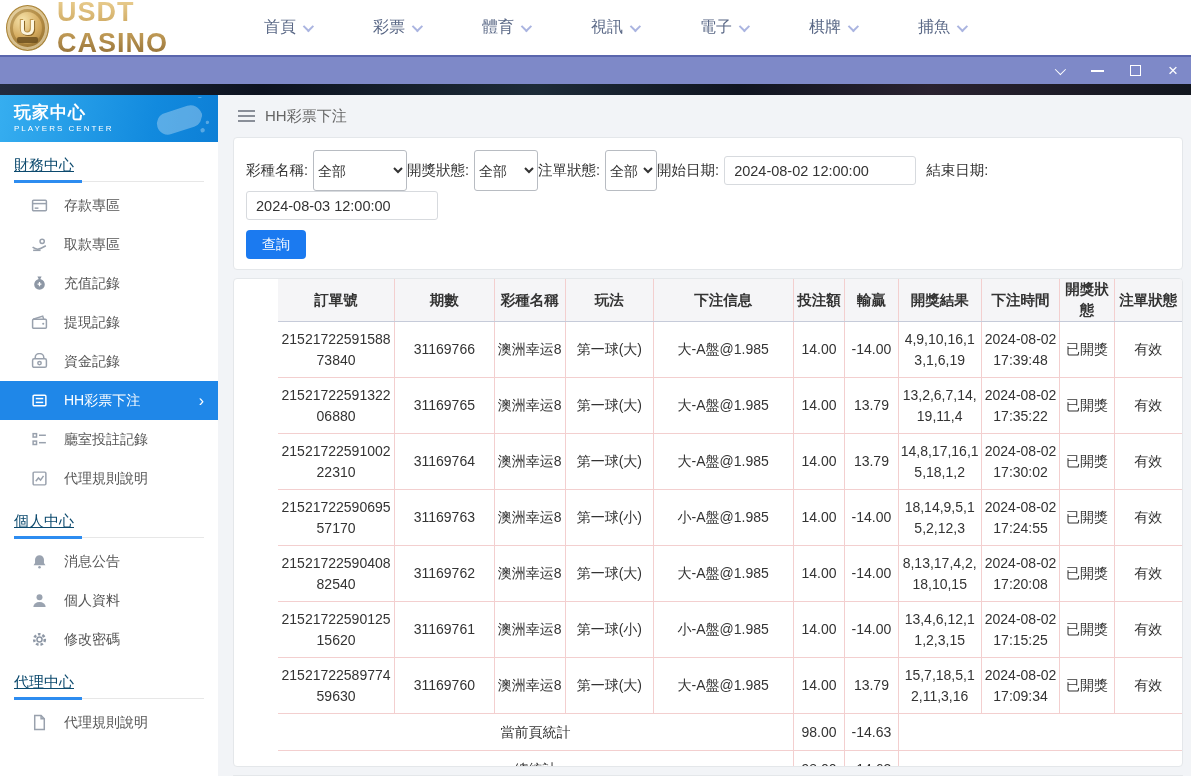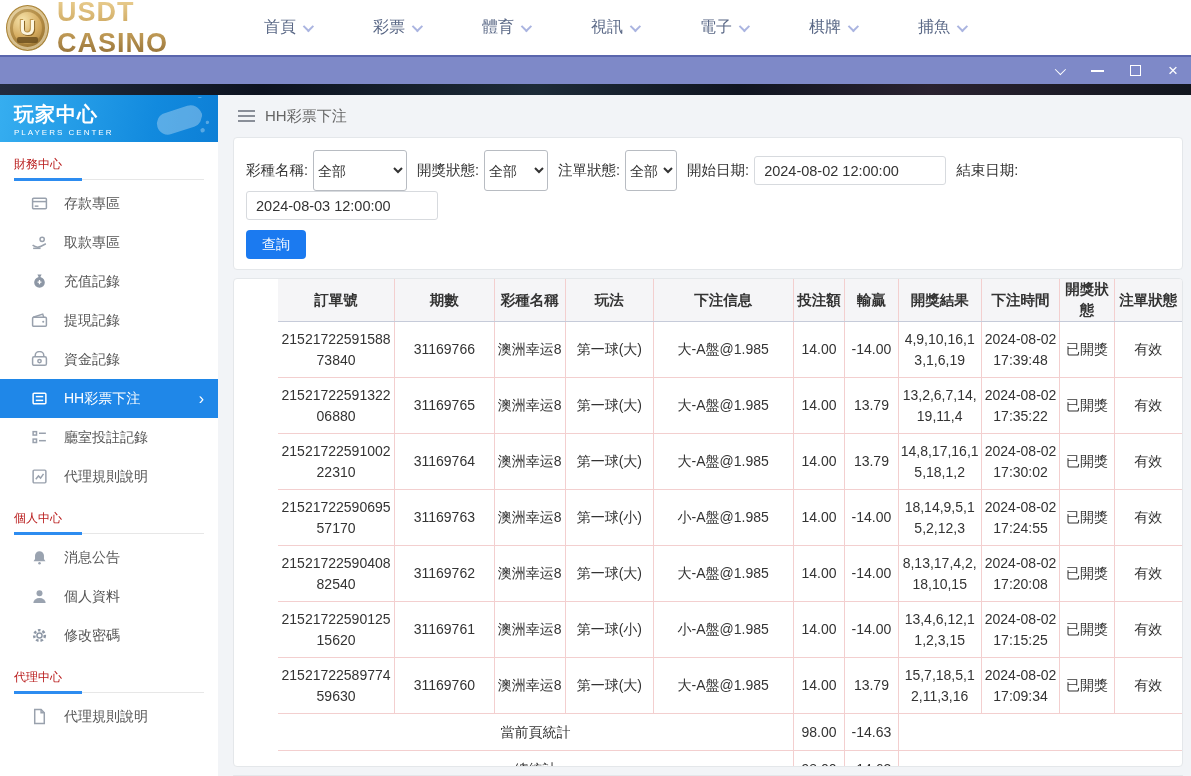--- a/index.html
+++ b/index.html
@@ -40,45 +40,45 @@
   .darkstrip { height:11px;
     background:linear-gradient(90deg,#232c3e,#0d1320 22%,#1d2b38 45%,#101521 62%,#2a2230 78%,#12161f); }
 
   
   .shell { display:flex; height:681px; }
 
   
   .sidebar { width:218px; background:#fff; flex:none; display:flex; flex-direction:column; }
   .side-head { height:47px; background:linear-gradient(100deg,#36aef0 0%,#128ade 70%,#0d7fd6 100%);
     color:#fff; padding:6px 0 0 14px; position:relative; overflow:hidden; }
-  .side-head .t1 { font-size:20px; font-weight:bold; letter-spacing:1px; }
+  .side-head .t1 { font-size:17px; font-weight:bold; letter-spacing:1px; }
   .side-head .t2 { font-size:8px; letter-spacing:2px; }
   .side-head svg { position:absolute; right:8px; top:2px; opacity:.3; }
-  .section-label { color:#b91c1c; font-size:12px; margin:14px 0 6px 14px; }
+  .section-label { color:#0c4a6e; font-size:15px; margin:14px 0 6px 14px;text-decoration:underline; }
   .section-rule { height:0; border-bottom:1px solid #e7e7e7; margin:0 14px 4px 14px; position:relative; }
   .section-rule::before { content:""; position:absolute; left:0; top:-1px; width:68px; height:3px; background:#2d8cf0; }
   .side-item { height:39px; display:flex; align-items:center; gap:16px; padding-left:30px;
     font-size:14px; color:#555; cursor:pointer; }
   .side-item .ic { width:18px; height:18px; flex:none; display:flex; align-items:center; justify-content:center; }
   .side-item.active { background:#1f87e8; color:#fff; position:relative; }
   .side-item.active .arrow { position:absolute; right:14px; color:#fff; font-size:16px; }
 
   
   .main { flex:1; background:#f2f4f7; display:flex; flex-direction:column; overflow:hidden; }
   .page-head { height:44px; display:flex; align-items:center; gap:10px; padding-left:20px;
     color:#666; font-size:15px; }
   .burger { width:17px; display:flex; flex-direction:column; gap:3px; cursor:pointer; }
   .burger span { height:2px; background:#8a8f99; }
 
   .panel { background:#fff; border:1px solid #e4e7ea; border-radius:4px; margin:0 8px 0 15px;padding-left:44px; }
   .filter-panel { padding:12px 12px 10px 12px; }
   .filter-row { display:flex; align-items:center; flex-wrap:wrap; font-size:14.5px; color:#333; }
   .filter-row .lbl { margin-right:5px; }
   .filter-row select { height:41px; border:1px solid #b8bcc2; border-radius:3px; background:#fff;
-    font-size:14px; color:#333; margin-right:10px; }
+    font-size:14px; color:#333; }
   .sel-lottery { width:94px; }
   .sel-draw { width:64px; }
   .sel-order { width:52px; }
   .filter-row input { height:29px; width:192px; border:1px solid #d7dade; border-radius:3px;
     font-size:14.5px; color:#333; padding:0 9px; margin-right:10px; }
   .search-btn { margin-top:10px; width:60px; height:29px; background:#1b7af0; color:#fff; border:none;
     border-radius:4px; font-size:14px; cursor:pointer; }
 
   .table-panel { margin-top:8px; overflow:hidden; }
   table { width:100%; border-collapse:collapse; table-layout:fixed; font-size:14px; color:#333; }

